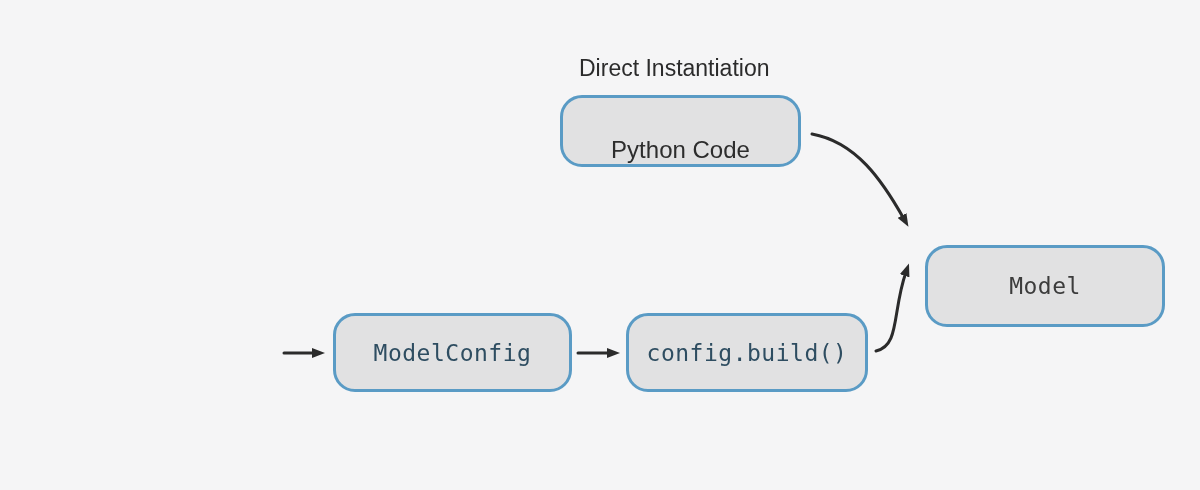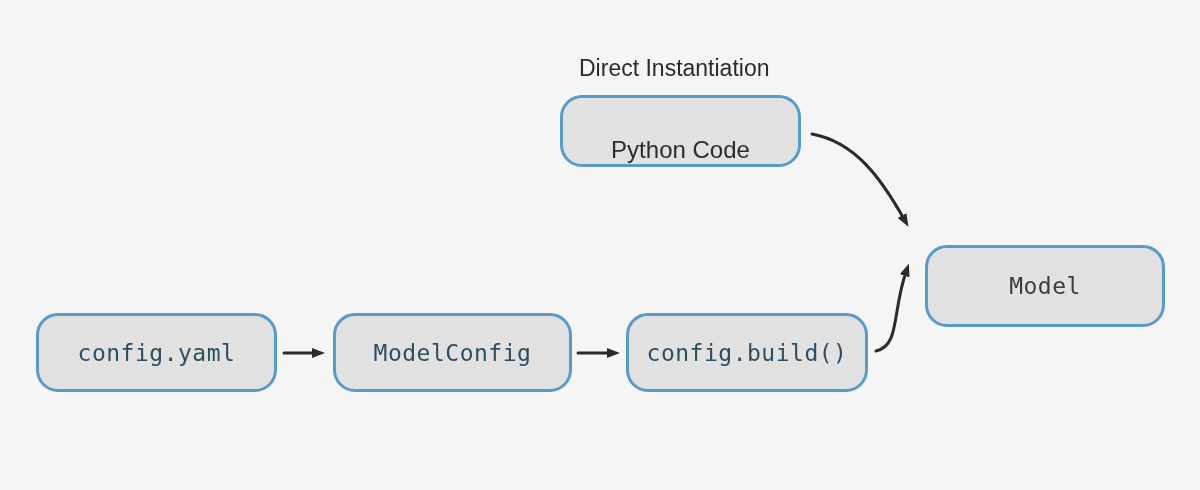--- a/index.html
+++ b/index.html
@@ -109,23 +109,20 @@
 
 
   <div class="node node-sans" id="node-python-code">
     <span class="node-label">Python Code</span>
   </div>
 
   <div class="node node-mono node-model" id="node-model">
     <span class="node-label">Model</span>
   </div>
 
-  <div class="node node-mono" id="node-config-yaml">
-    <span class="node-label">config.yaml</span>
-  </div>
 
   <div class="node node-mono" id="node-config-build">
     <span class="node-label">config.build()</span>
   </div>
 
   <div class="node node-mono" id="node-model-config">
     <span class="node-label">ModelConfig</span>
   </div>
 
 </div>

